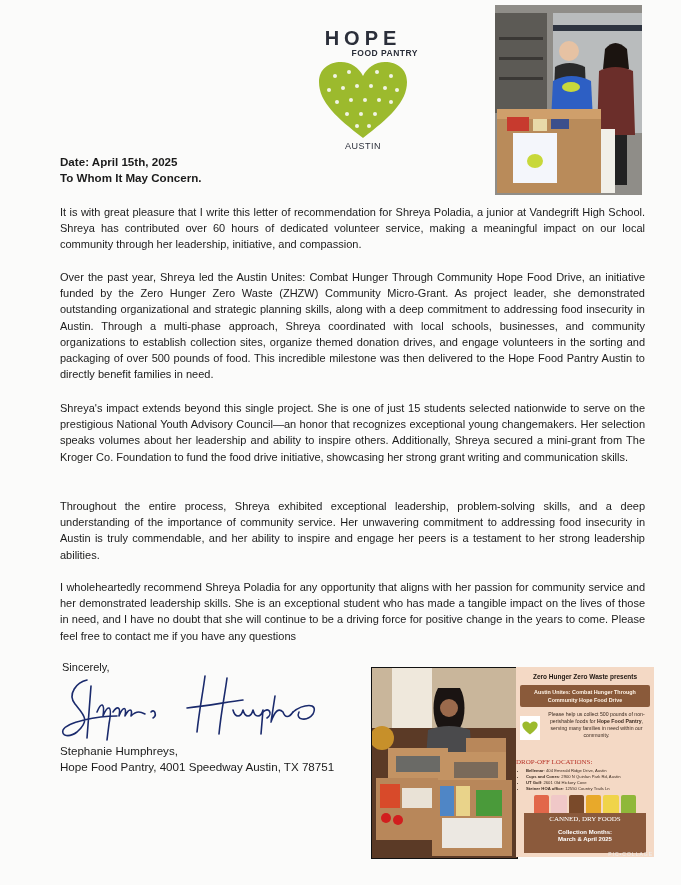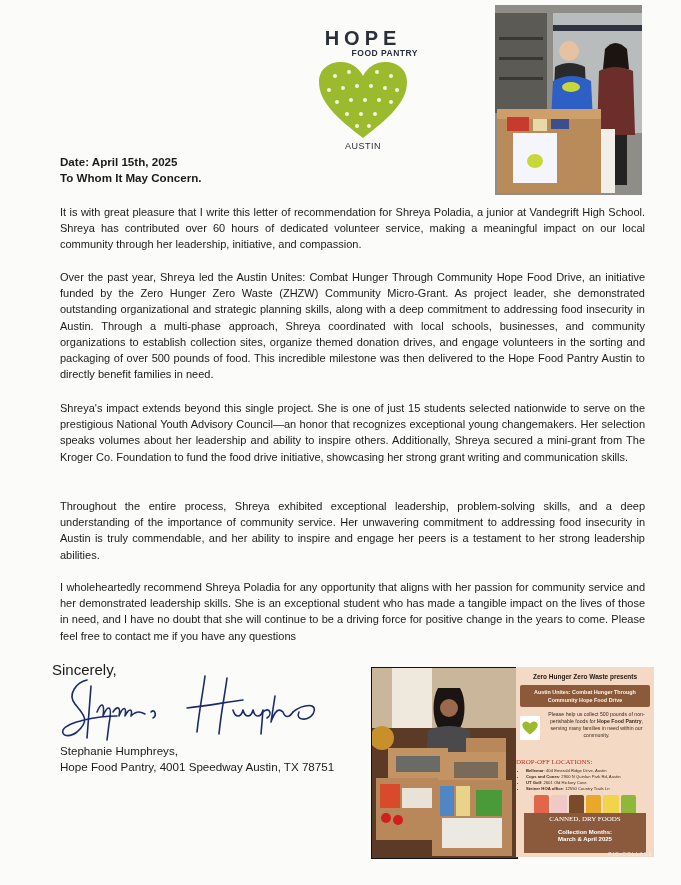--- a/index.html
+++ b/index.html
@@ -37,21 +37,21 @@
   .flyer .months { position: absolute; left: 0; right: 0; top: 34px; text-align: center; color: #fff; font-weight: bold; font-size: 6px; line-height: 7px; }
   .flyer .wm { position: absolute; right: 1px; bottom: 0; font-size: 5px; color: #eee; letter-spacing: 1px; }
 
   .text { position: absolute; left: 60px; width: 585px; font-size: 11px; line-height: 16.2px; text-align: justify; }
   .date { position: absolute; left: 60px; top: 154px; font-size: 11.6px; line-height: 16.2px; font-weight: bold; }
   .p1 { top: 204px; }
   .p2 { top: 269px; }
   .p3 { top: 400px; }
   .p4 { top: 498px; }
   .p5 { top: 579px; }
-  .sincerely { position: absolute; left: 52px; top: 661px; font-size: 15px; }
+  .sincerely { position: absolute; left: 62px; top: 661px; font-size: 11px; }
   .signature { position: absolute; left: 57px; top: 672px; }
   .sig-block { position: absolute; left: 60px; top: 743px; font-size: 11.6px; line-height: 16.3px; }
 </style>
 </head>
 <body>
 
 <div class="logo">
   <div class="hope">HOPE</div>
   <div class="fp">FOOD PANTRY</div>
   <svg width="92" height="80" viewBox="0 0 92 80">

